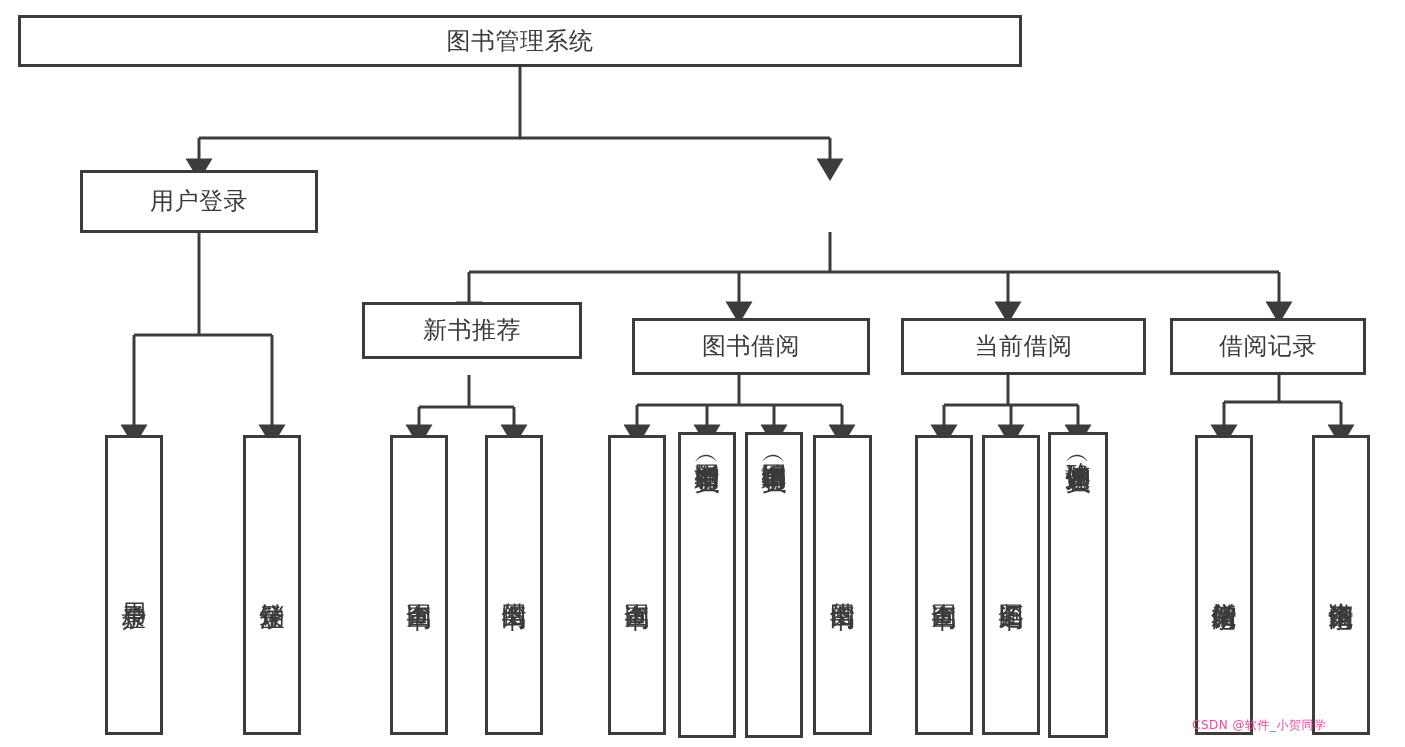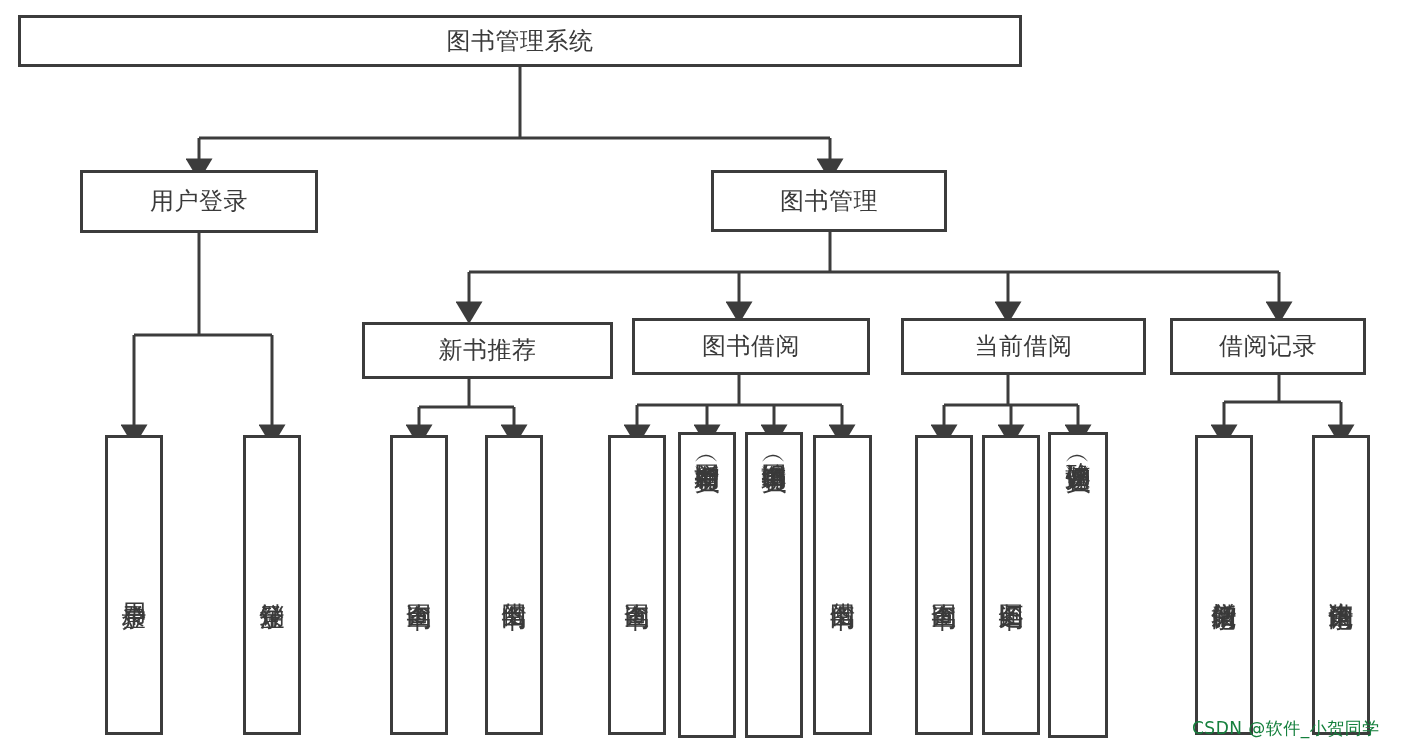--- a/index.html
+++ b/index.html
@@ -55,22 +55,22 @@
     line-height: 1.16;
     letter-spacing: 1px;
     white-space: nowrap;
   }
   .node.leaf.center-text {
     align-items: center;
     padding-top: 0;
   }
   .watermark {
     position: absolute;
-    font-size: 17px;
-    color: #15803d;
+    font-size: 12px;
+    color: #ec4899;
     letter-spacing: 0.5px;
     white-space: nowrap;
     user-select: none;
   }
 </style>
 </head>
 <body>
 
 <div id="diagram-root">
 
@@ -125,25 +125,22 @@
   </svg>
 
   <div class="node level0" style="left:18px; top:15px; width:1004px; height:52px;">
     <span class="node-label">图书管理系统</span>
   </div>
 
   <div class="node level1" style="left:80px; top:170px; width:238px; height:63px;">
     <span class="node-label">用户登录</span>
   </div>
 
-  <div class="node level1" style="left:711px; top:170px; width:236px; height:62px;">
-    <span class="node-label">图书管理</span>
-  </div>
-
-  <div class="node level2" style="left:362px; top:322px; width:251px; height:57px;">
+
+  <div class="node level2" style="left:362px; top:302px; width:220px; height:57px;">
     <span class="node-label">新书推荐</span>
   </div>
 
   <div class="node level2" style="left:632px; top:318px; width:238px; height:57px;">
     <span class="node-label">图书借阅</span>
   </div>
 
   <div class="node level2" style="left:901px; top:318px; width:245px; height:57px;">
     <span class="node-label">当前借阅</span>
   </div>

